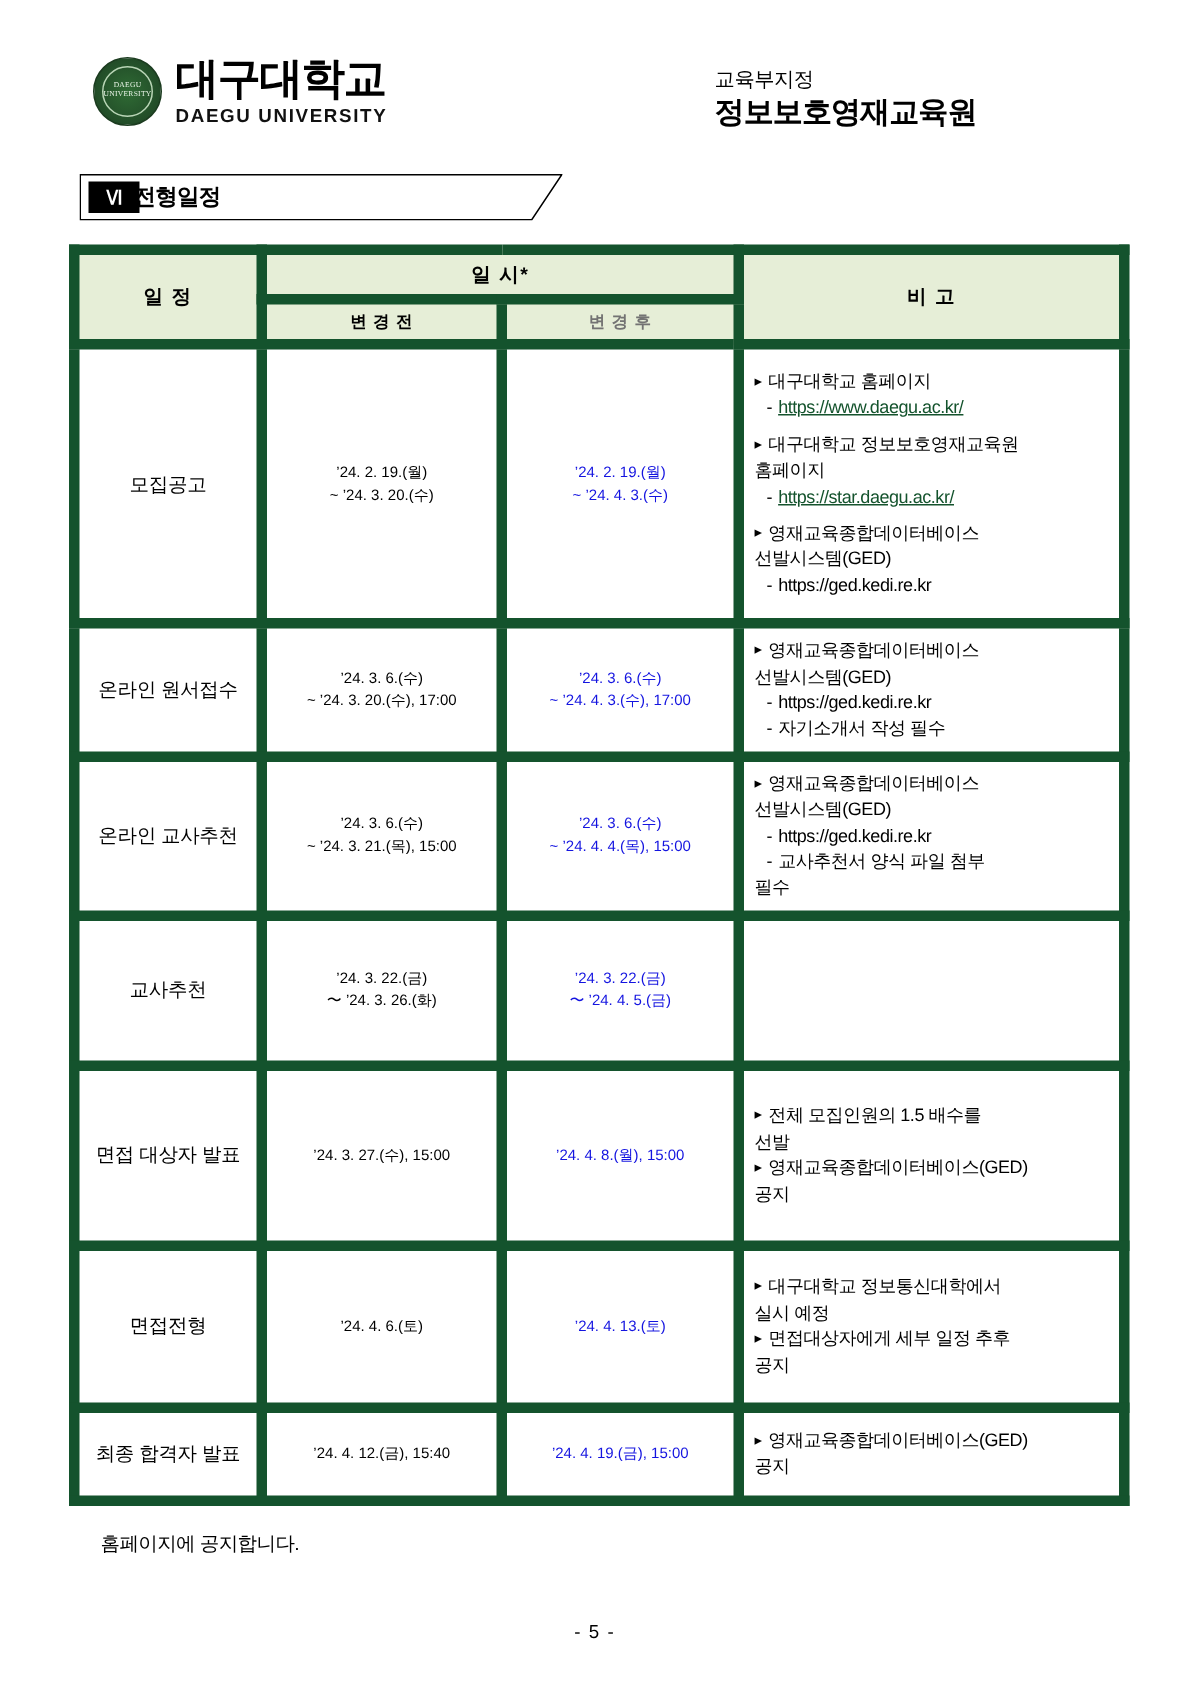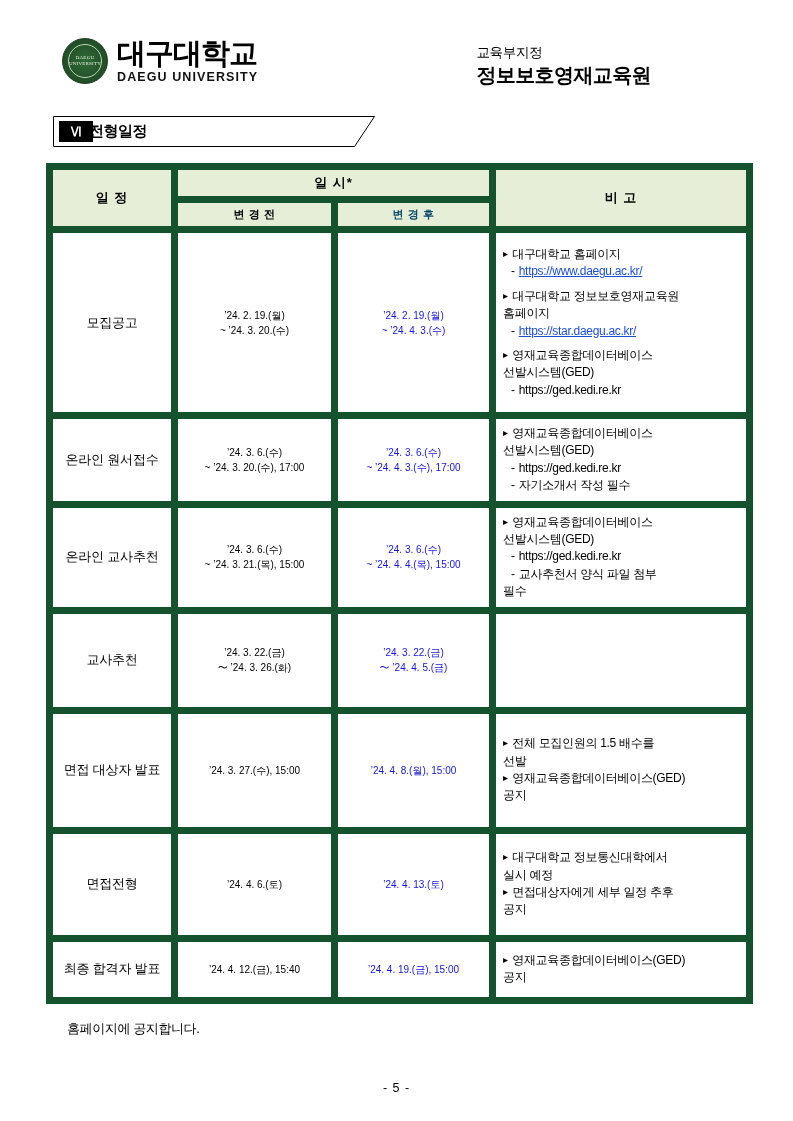--- a/index.html
+++ b/index.html
@@ -152,21 +152,21 @@
     font-weight: bold;
     letter-spacing: 1px;
     padding: 4px 0;
     text-align: center;
   }
   thead th.sub {
     font-size: 11px;
     letter-spacing: .6px;
   }
   thead th.after {
-    color: #0c4a6e;
+    color: #737373;
   }
   td.col-item {
     text-align: center;
     font-size: 13px;
     letter-spacing: -0.2px;
     padding: 6px 2px;
   }
   td.col-before, td.col-after {
     text-align: center;
     font-size: 10px;
@@ -189,21 +189,21 @@
     text-indent: 0;
   }
   td.col-note .bullet {
     color: #000;
     margin-right: 2px;
     font-size: 10px;
     position: relative;
     top: -1px;
   }
   td.col-note .link {
-    color: #1d4ed8;
+    color: #14532d;
     text-decoration: underline;
   }
   td.col-note .dash {
     margin-right: 1px;
   }
   td.col-note .indent {
     padding-left: 8px;
     display: block;
   }
   td.col-note .spacer {

